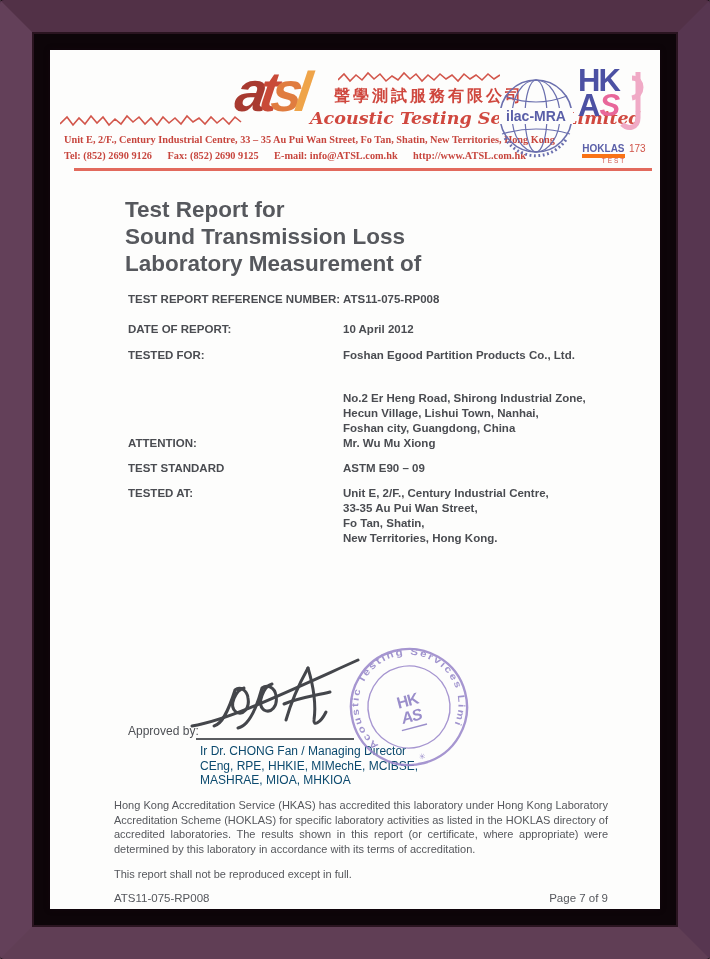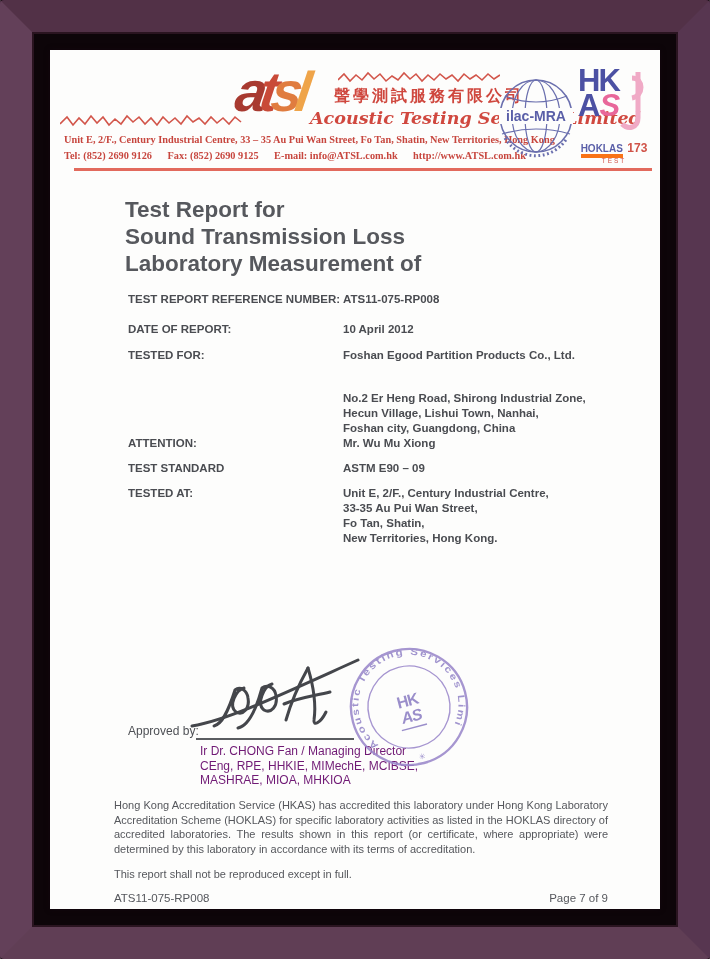--- a/index.html
+++ b/index.html
@@ -22,38 +22,38 @@
   
   .ilac{position:absolute;left:447px;top:24px;}
   .hkas{position:absolute;left:528px;top:18px;width:76px;}
   .hkas-row{line-height:.82;font-weight:bold;letter-spacing:-2px;}
   .hkas-hk{font-size:31px;color:#4c51a3;}
   .hkas-a{font-size:31px;color:#4c51a3;}
   .hkas-s{font-size:31px;color:#e8679a;font-style:italic;margin-left:1px;}
   .hkas-hook{position:absolute;left:40px;top:2px;}
   .hoklas{position:absolute;left:0;top:70px;width:72px;text-align:center;white-space:nowrap;}
   .hoklas-main{font-size:10px;font-weight:bold;color:#5a5fa8;border-bottom:4px solid #f97316;}
-  .hoklas-num{font-size:12px;font-weight:bold;color:#d05348;}
+  .hoklas-num{font-size:10px;font-weight:normal;color:#d05348;}
   .hoklas-test{font-size:6.5px;color:#d05348;letter-spacing:2px;margin-top:1px;}
   
   .title{position:absolute;left:75px;top:146px;font-size:22.5px;font-weight:bold;color:#56585d;line-height:27px;}
   
   .fields{position:absolute;left:78px;top:242px;width:492px;color:#4a4c51;font-size:11.5px;font-weight:bold;line-height:15px;}
   .frow{display:flex;}
   .flabel{width:215px;flex:none;}
   .fvalue{flex:1;white-space:pre-line;}
   .fvalue.justify{text-align:justify;}
   .frow.r1{margin-bottom:15px;} .frow.r2{margin-bottom:11px;} .frow.r3{margin-bottom:28px;}
   .frow.r4{margin-bottom:0px;} .frow.r5{margin-bottom:10px;} .frow.r6{margin-bottom:20px;}
   .frow.r7{margin-bottom:10px;}
   
   .approved-by{position:absolute;left:78px;top:674px;font-size:12px;color:#4e5055;}
   .sig-svg{position:absolute;left:138px;top:604px;}
   .sig-line{position:absolute;left:146px;top:688px;width:158px;height:2px;background:#5a5c60;}
-  .sig-name{position:absolute;left:150px;top:694px;font-size:12px;color:#701a75;line-height:14.5px;}
+  .sig-name{position:absolute;left:150px;top:694px;font-size:12px;color:#0c4a6e;line-height:14.5px;}
   .stamp{position:absolute;left:296px;top:594px;transform:rotate(-15deg);opacity:.88;}
   
   .accr{position:absolute;left:64px;top:748px;width:494px;font-size:11px;line-height:14.5px;color:#55575c;text-align:justify;}
   .repro{position:absolute;left:64px;top:818px;font-size:11px;color:#55575c;}
   .foot-row{position:absolute;left:64px;top:842px;width:494px;display:flex;justify-content:space-between;font-size:11.5px;color:#55575c;}
   .zig{position:absolute;}
 </style>
 </head>
 <body>
 

